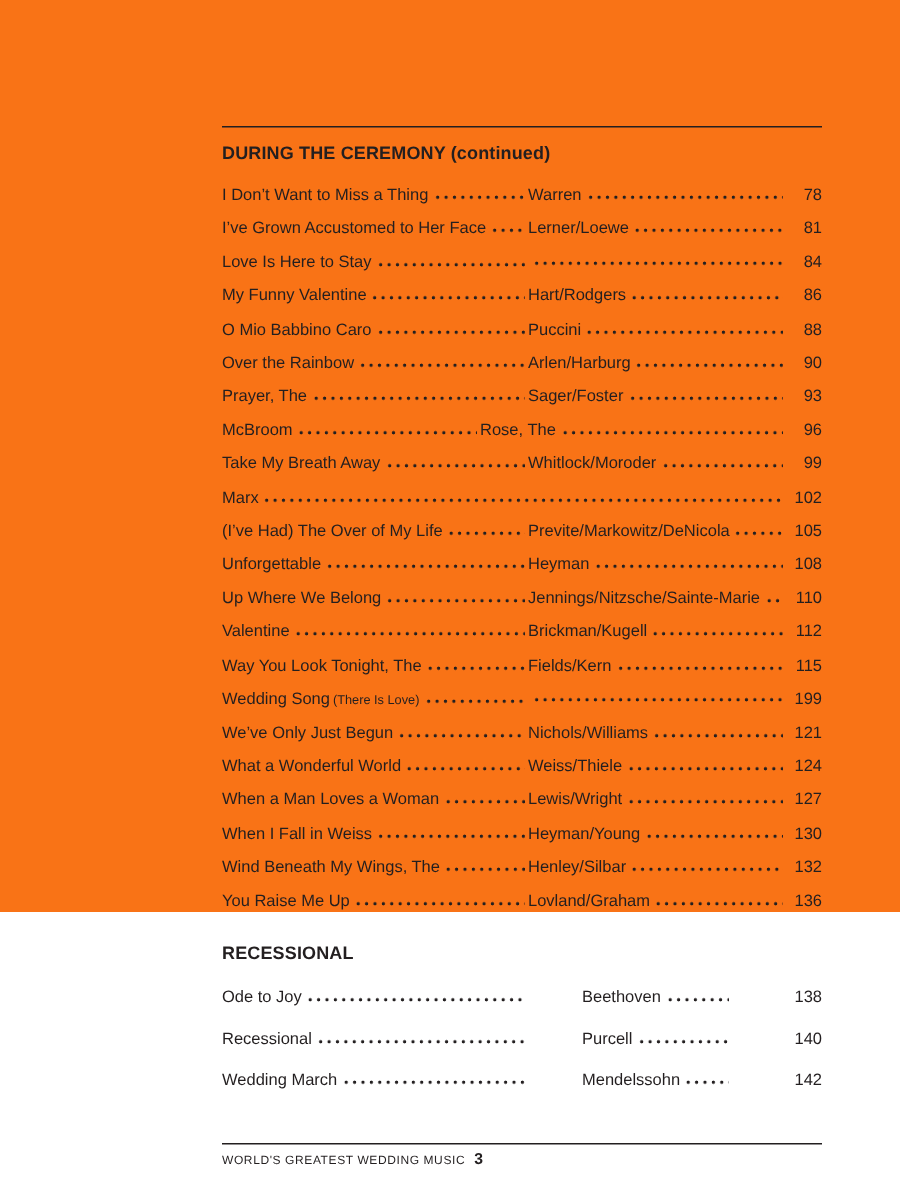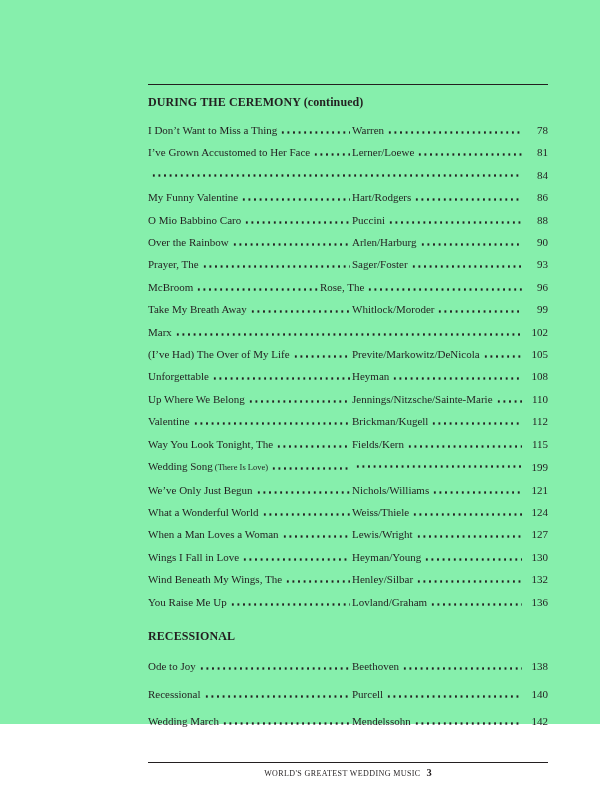--- a/index.html
+++ b/index.html
@@ -8,24 +8,24 @@
     background: #ffffff;
   }
   body {
     width: 600px;
     height: 800px;
     overflow: hidden;
   }
   .page {
     position: relative;
     width: 600px;
-    height: 724px;
-    background: #86efac;
+    height: 608px;
+    background: #f97316;
     color: #231f20;
-    font-family: Liberation Serif, serif;
+    font-family: Liberation Sans, sans-serif;
   }
   .content {
     position: absolute;
     left: 148px;
     top: 84px;
     width: 400px;
   }
   .top-rule {
     height: 0;
     border-top: 1.6px solid #231f20;
@@ -42,20 +42,21 @@
   }
   .entry {
     display: flex;
     align-items: center;
     font-size: 11px;
     line-height: 22.4px;
     white-space: nowrap;
   }
   #toc .section:nth-child(2) .entry {
     line-height: 27.6px;
+    gap: 36px;
   }
   .cell {
     display: flex;
     align-items: baseline;
     min-width: 0;
   }
   .t-cell { width: 204px; flex: none; }
   .c-cell { flex: 1 1 auto; }
   .txt { flex: none; }
   .note {
@@ -83,21 +84,21 @@
     left: 148px;
     top: 762px;
     width: 400px;
   }
   .footer-rule {
     height: 0;
     border-top: 1px solid #231f20;
   }
   .footer-text {
     margin-top: 4px;
-    text-align: center;
+    text-align: left;
     font-size: 8px;
     letter-spacing: 0.4px;
     color: #231f20;
   }
   .footer-page-num {
     font-size: 10.5px;
     font-weight: bold;
     letter-spacing: 0;
     margin-left: 6px;
   }
@@ -128,20 +129,24 @@
               <span class="txt">I’ve Grown Accustomed to Her Face</span>
               <span class="leader"></span>
             </span>
             <span class="cell c-cell">
               <span class="txt">Lerner/Loewe</span>
               <span class="leader"></span>
             </span>
             <span class="page-num">81</span>
           </div>
           <div class="entry">
+            <span class="cell t-cell">
+              <span class="txt">Love Is Here to Stay</span>
+              <span class="leader"></span>
+            </span>
             <span class="cell c-cell">
               <span class="leader"></span>
             </span>
             <span class="page-num">84</span>
           </div>
           <div class="entry">
             <span class="cell t-cell">
               <span class="txt">My Funny Valentine</span>
               <span class="leader"></span>
             </span>
@@ -307,21 +312,21 @@
               <span class="leader"></span>
             </span>
             <span class="cell c-cell">
               <span class="txt">Lewis/Wright</span>
               <span class="leader"></span>
             </span>
             <span class="page-num">127</span>
           </div>
           <div class="entry">
             <span class="cell t-cell">
-              <span class="txt">Wings I Fall in Love</span>
+              <span class="txt">When I Fall in Weiss</span>
               <span class="leader"></span>
             </span>
             <span class="cell c-cell">
               <span class="txt">Heyman/Young</span>
               <span class="leader"></span>
             </span>
             <span class="page-num">130</span>
           </div>
           <div class="entry">
             <span class="cell t-cell">

